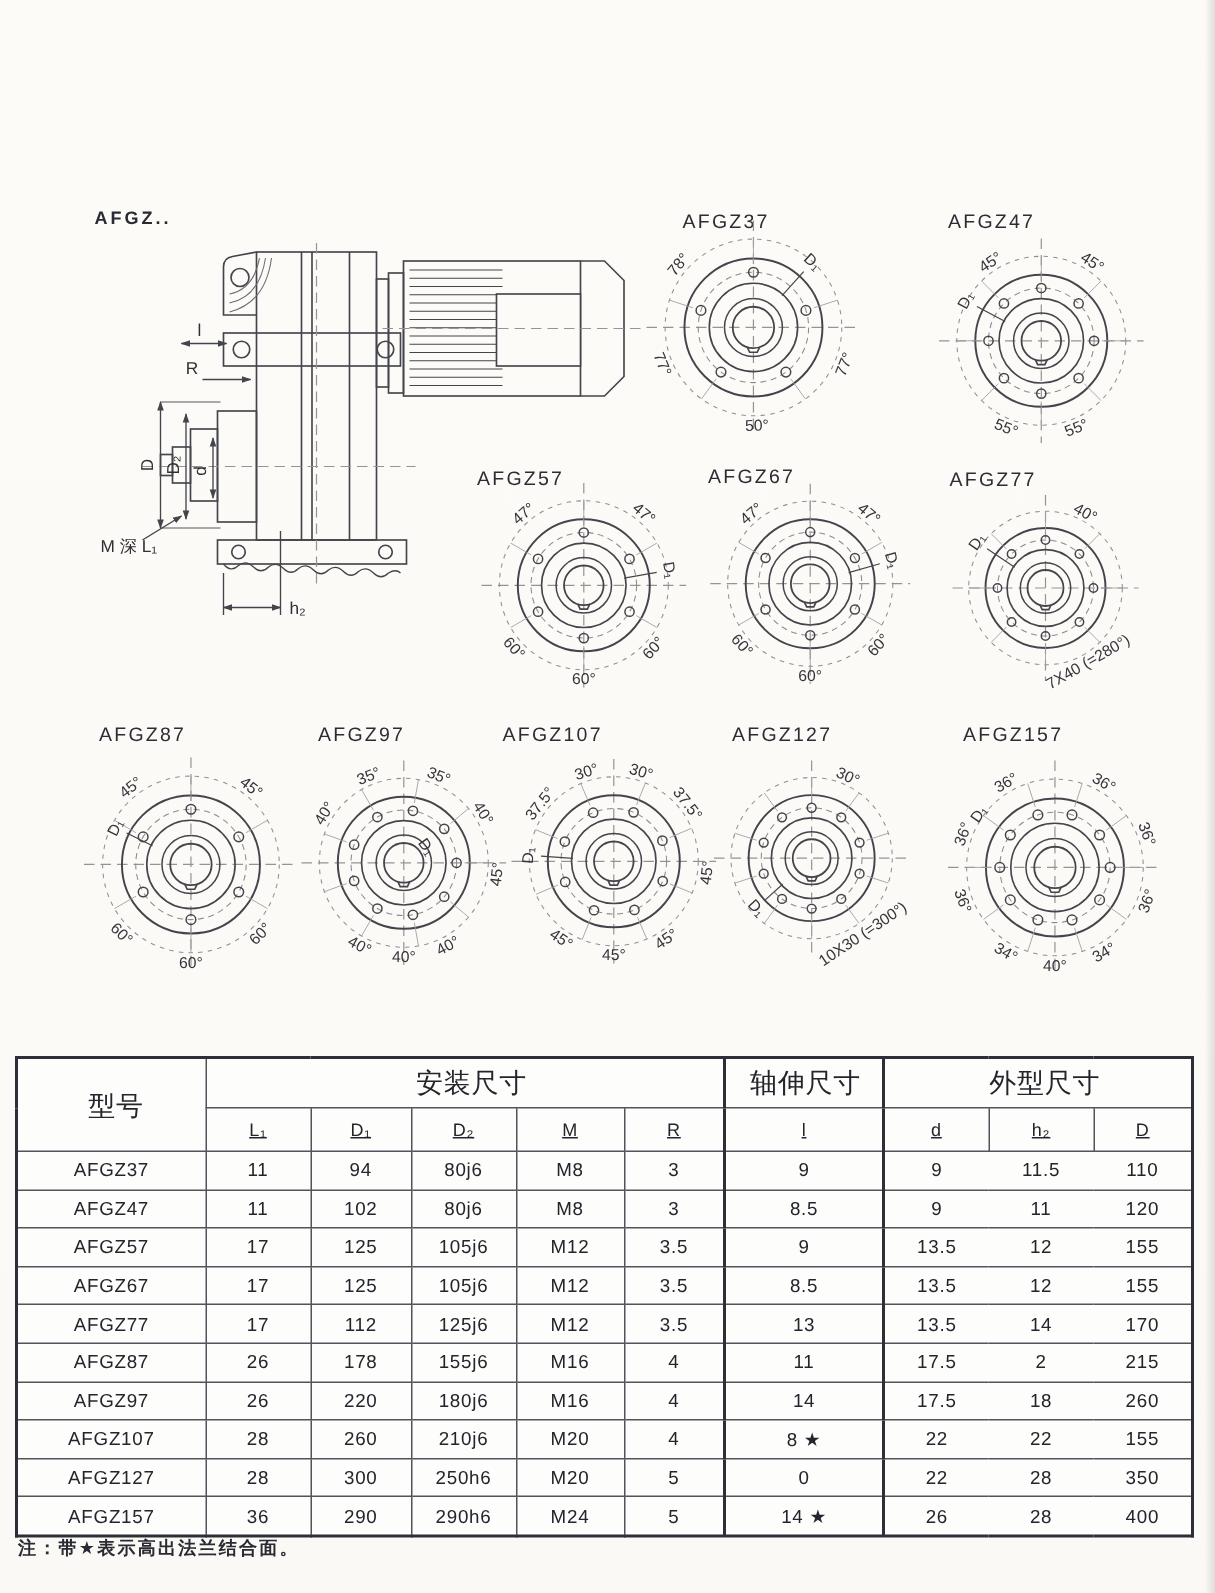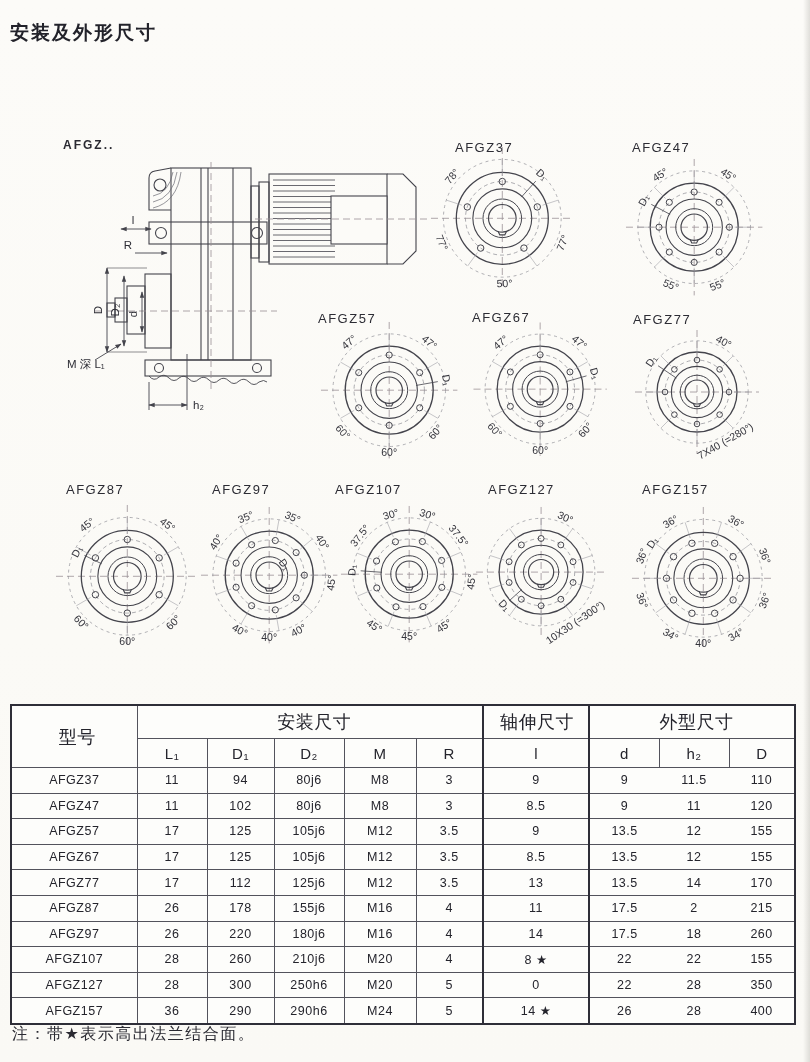--- a/index.html
+++ b/index.html
@@ -9,45 +9,44 @@
         --line:#53535c;--heavy:#2e2e38;}
   .scan-edge{position:absolute;right:0;top:0;width:7px;height:100%;
         background:linear-gradient(90deg,rgba(0,0,0,0),rgba(110,108,100,.20));}
   .doc-title{position:absolute;left:10px;top:20px;font-size:19px;font-weight:bold;
         letter-spacing:2px;color:#22222a;}
   .series-label{position:absolute;left:63px;top:138px;font-size:12px;font-weight:bold;
         letter-spacing:2px;color:#2a2a32;}
   .flange-label{position:absolute;font-size:13px;letter-spacing:1.5px;color:#2c2c34;}
   svg{position:absolute;overflow:visible}
   svg text{font-family:"Liberation Sans","DejaVu Sans",sans-serif}
-  .note{position:absolute;left:12px;top:1024px;font-size:16px;font-weight:normal;
+  .note{position:absolute;left:12px;top:1024px;font-size:12px;font-weight:bold;
         letter-spacing:1.5px;color:#2a2a32;}
   
   table.dim{position:absolute;left:10px;top:704px;width:784px;border-collapse:collapse;
         background:#fdfdfb;table-layout:fixed;}
   table.dim th,table.dim td{border:1px solid var(--line);text-align:center;padding:0;
         font-size:12.5px;letter-spacing:.5px;color:#24242c;font-weight:normal;}
   table.dim{border:2px solid var(--heavy);}
   table.dim thead tr:first-child th{height:32px;font-size:18px;}
-  table.dim thead tr:last-child th{height:28px;font-size:15px;}
+  table.dim thead tr:last-child th{height:28px;font-size:12px;text-decoration:underline;}
   table.dim tbody td{height:24.6px;}
   .cjk-wide{letter-spacing:9px;text-indent:9px;}
   .cjk-mid{letter-spacing:6px;text-indent:6px;}
   .cjk-tight{letter-spacing:2px;text-indent:2px;}
   .gl{border-left-width:2px !important;border-left-color:var(--heavy) !important;}
   .nr{border-right-style:none !important;}
   .nl{border-left-style:none !important;}
   .c-model{letter-spacing:1px;}
 </style>
 </head>
 <body>
 
 <div class="page">
 
-  <div class="doc-title">安装及外形尺寸</div>
   <div class="series-label">AFGZ..</div>
 
   <svg style="left:65px;top:156px;width:370px;height:272px" viewBox="0 0 370 272">
     <defs>
       <marker id="ar" viewBox="0 0 10 10" refX="9" refY="5" markerWidth="7" markerHeight="7" orient="auto-start-reverse">
         <path d="M0,1.5 L10,5 L0,8.5 z" fill="#44444c"></path>
       </marker>
     </defs>
     <g stroke="#44444c" fill="none" stroke-width="1.1">
 

